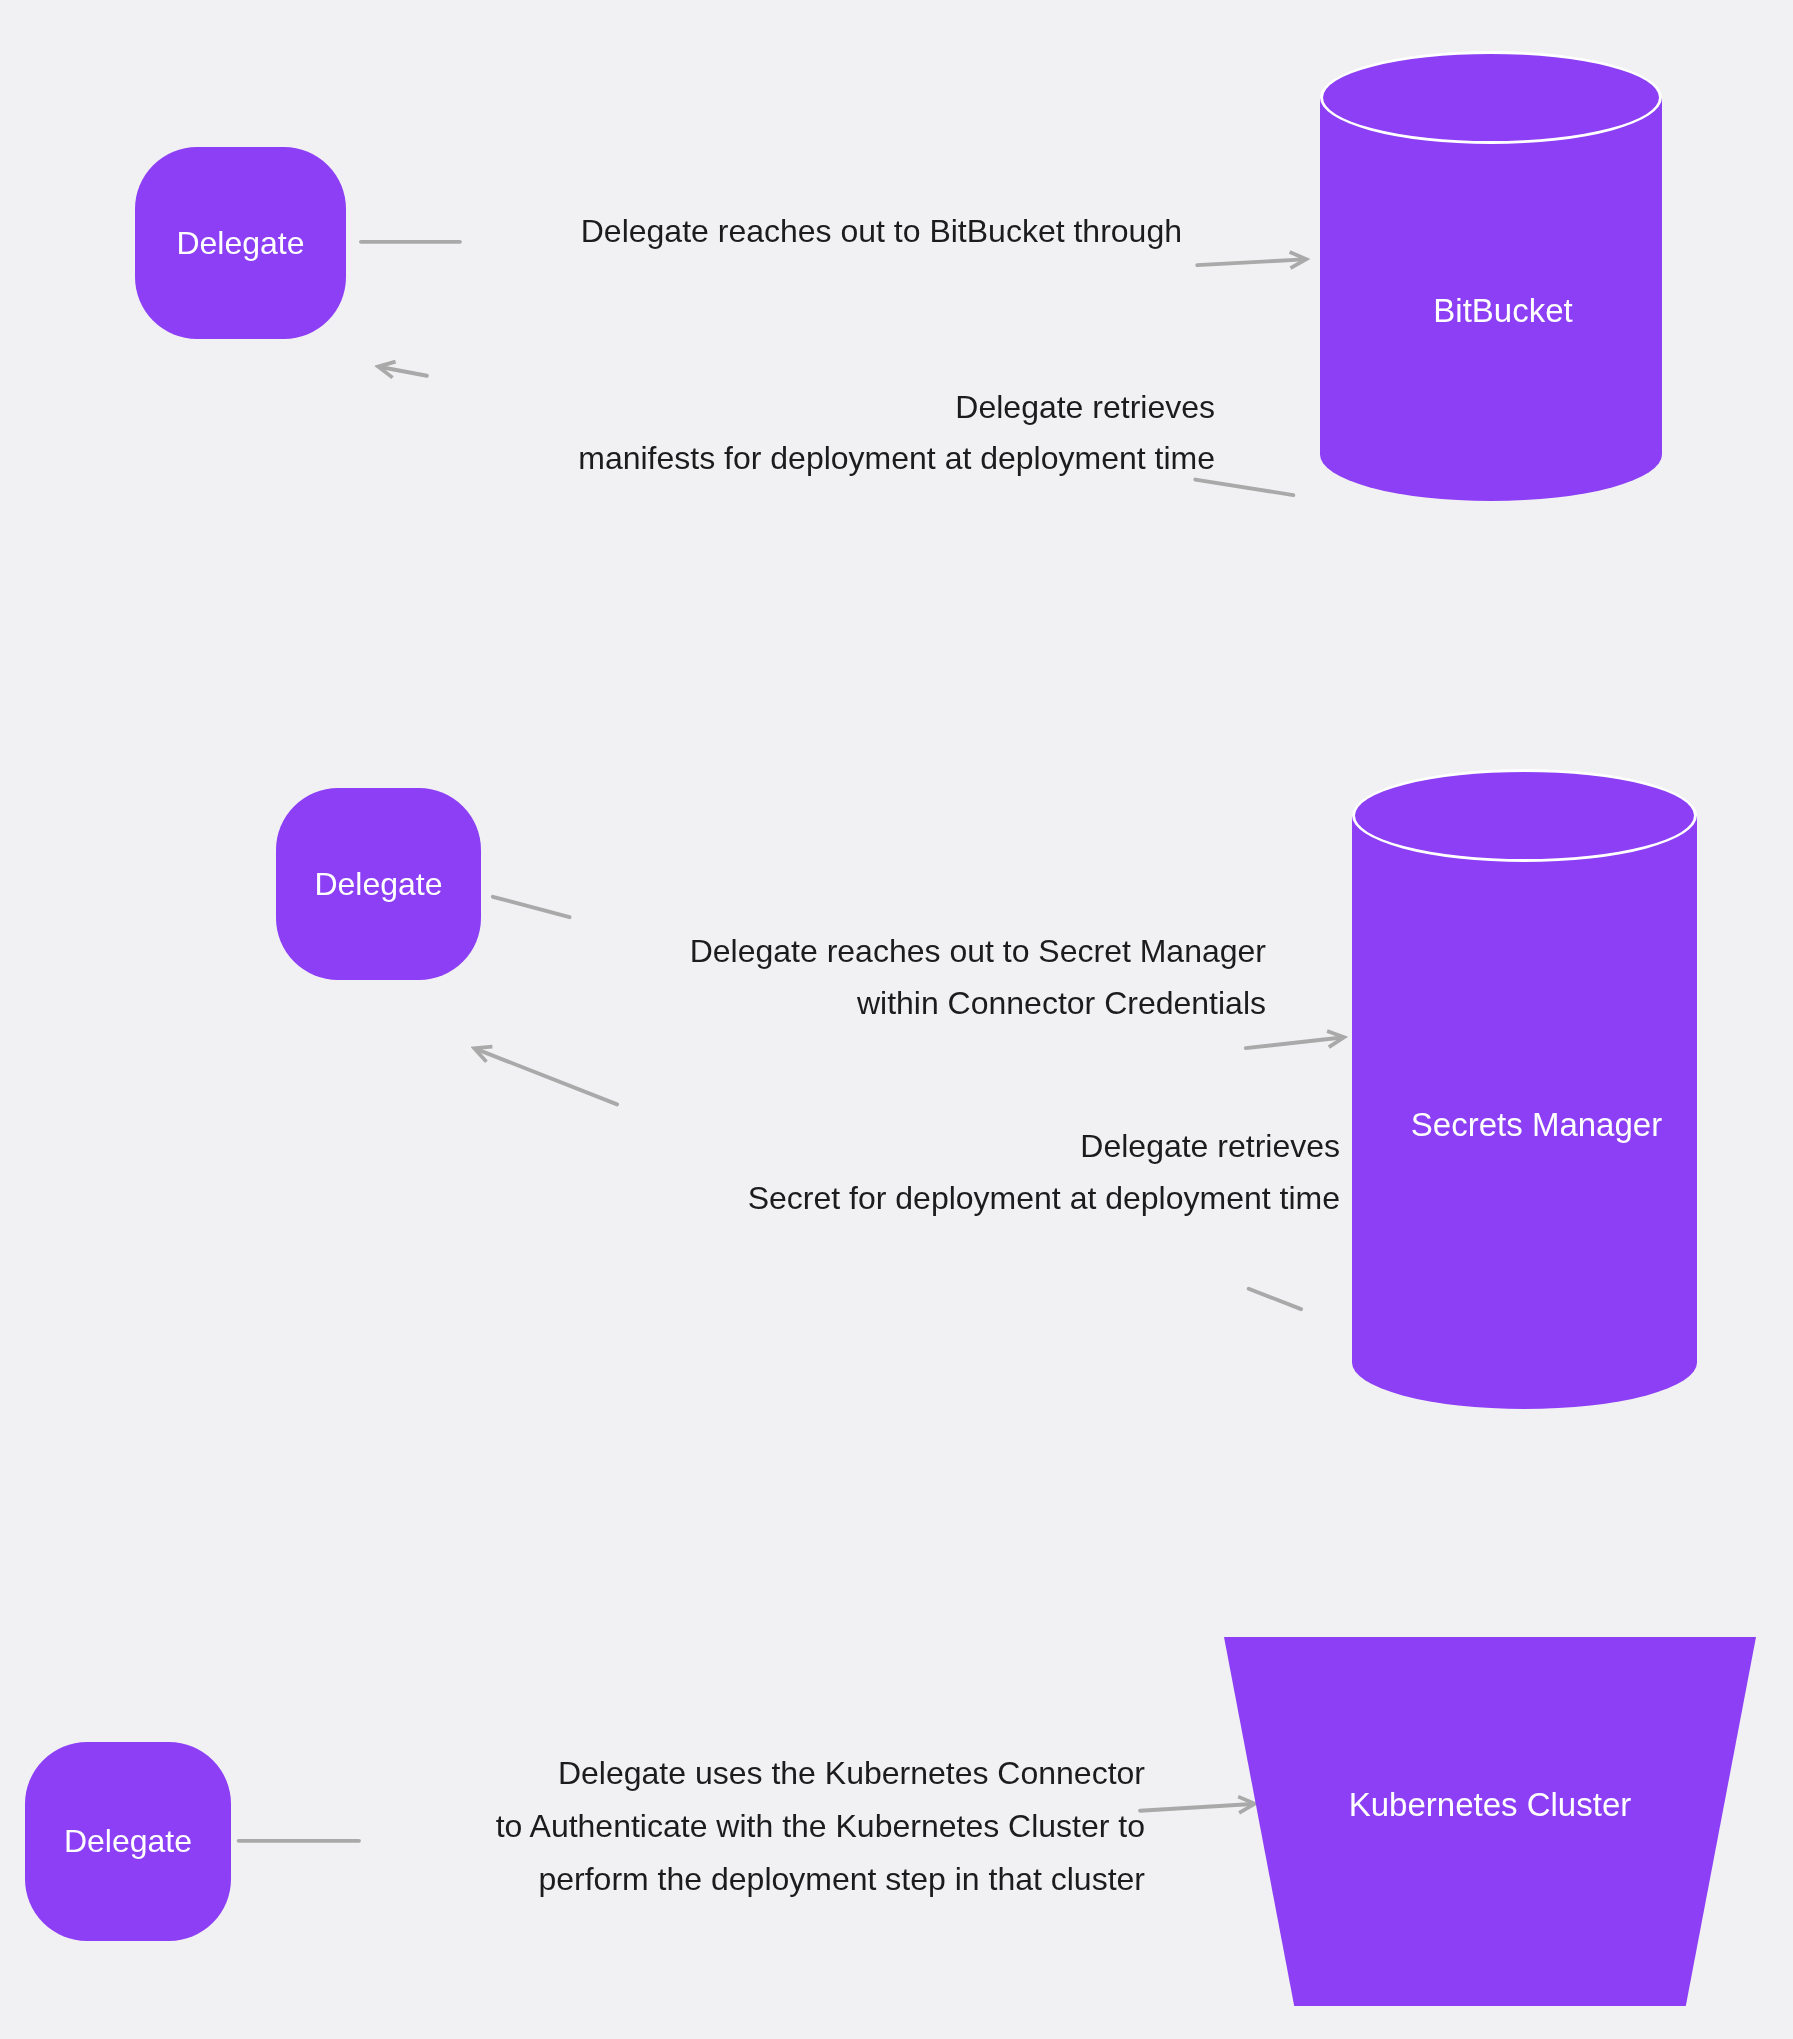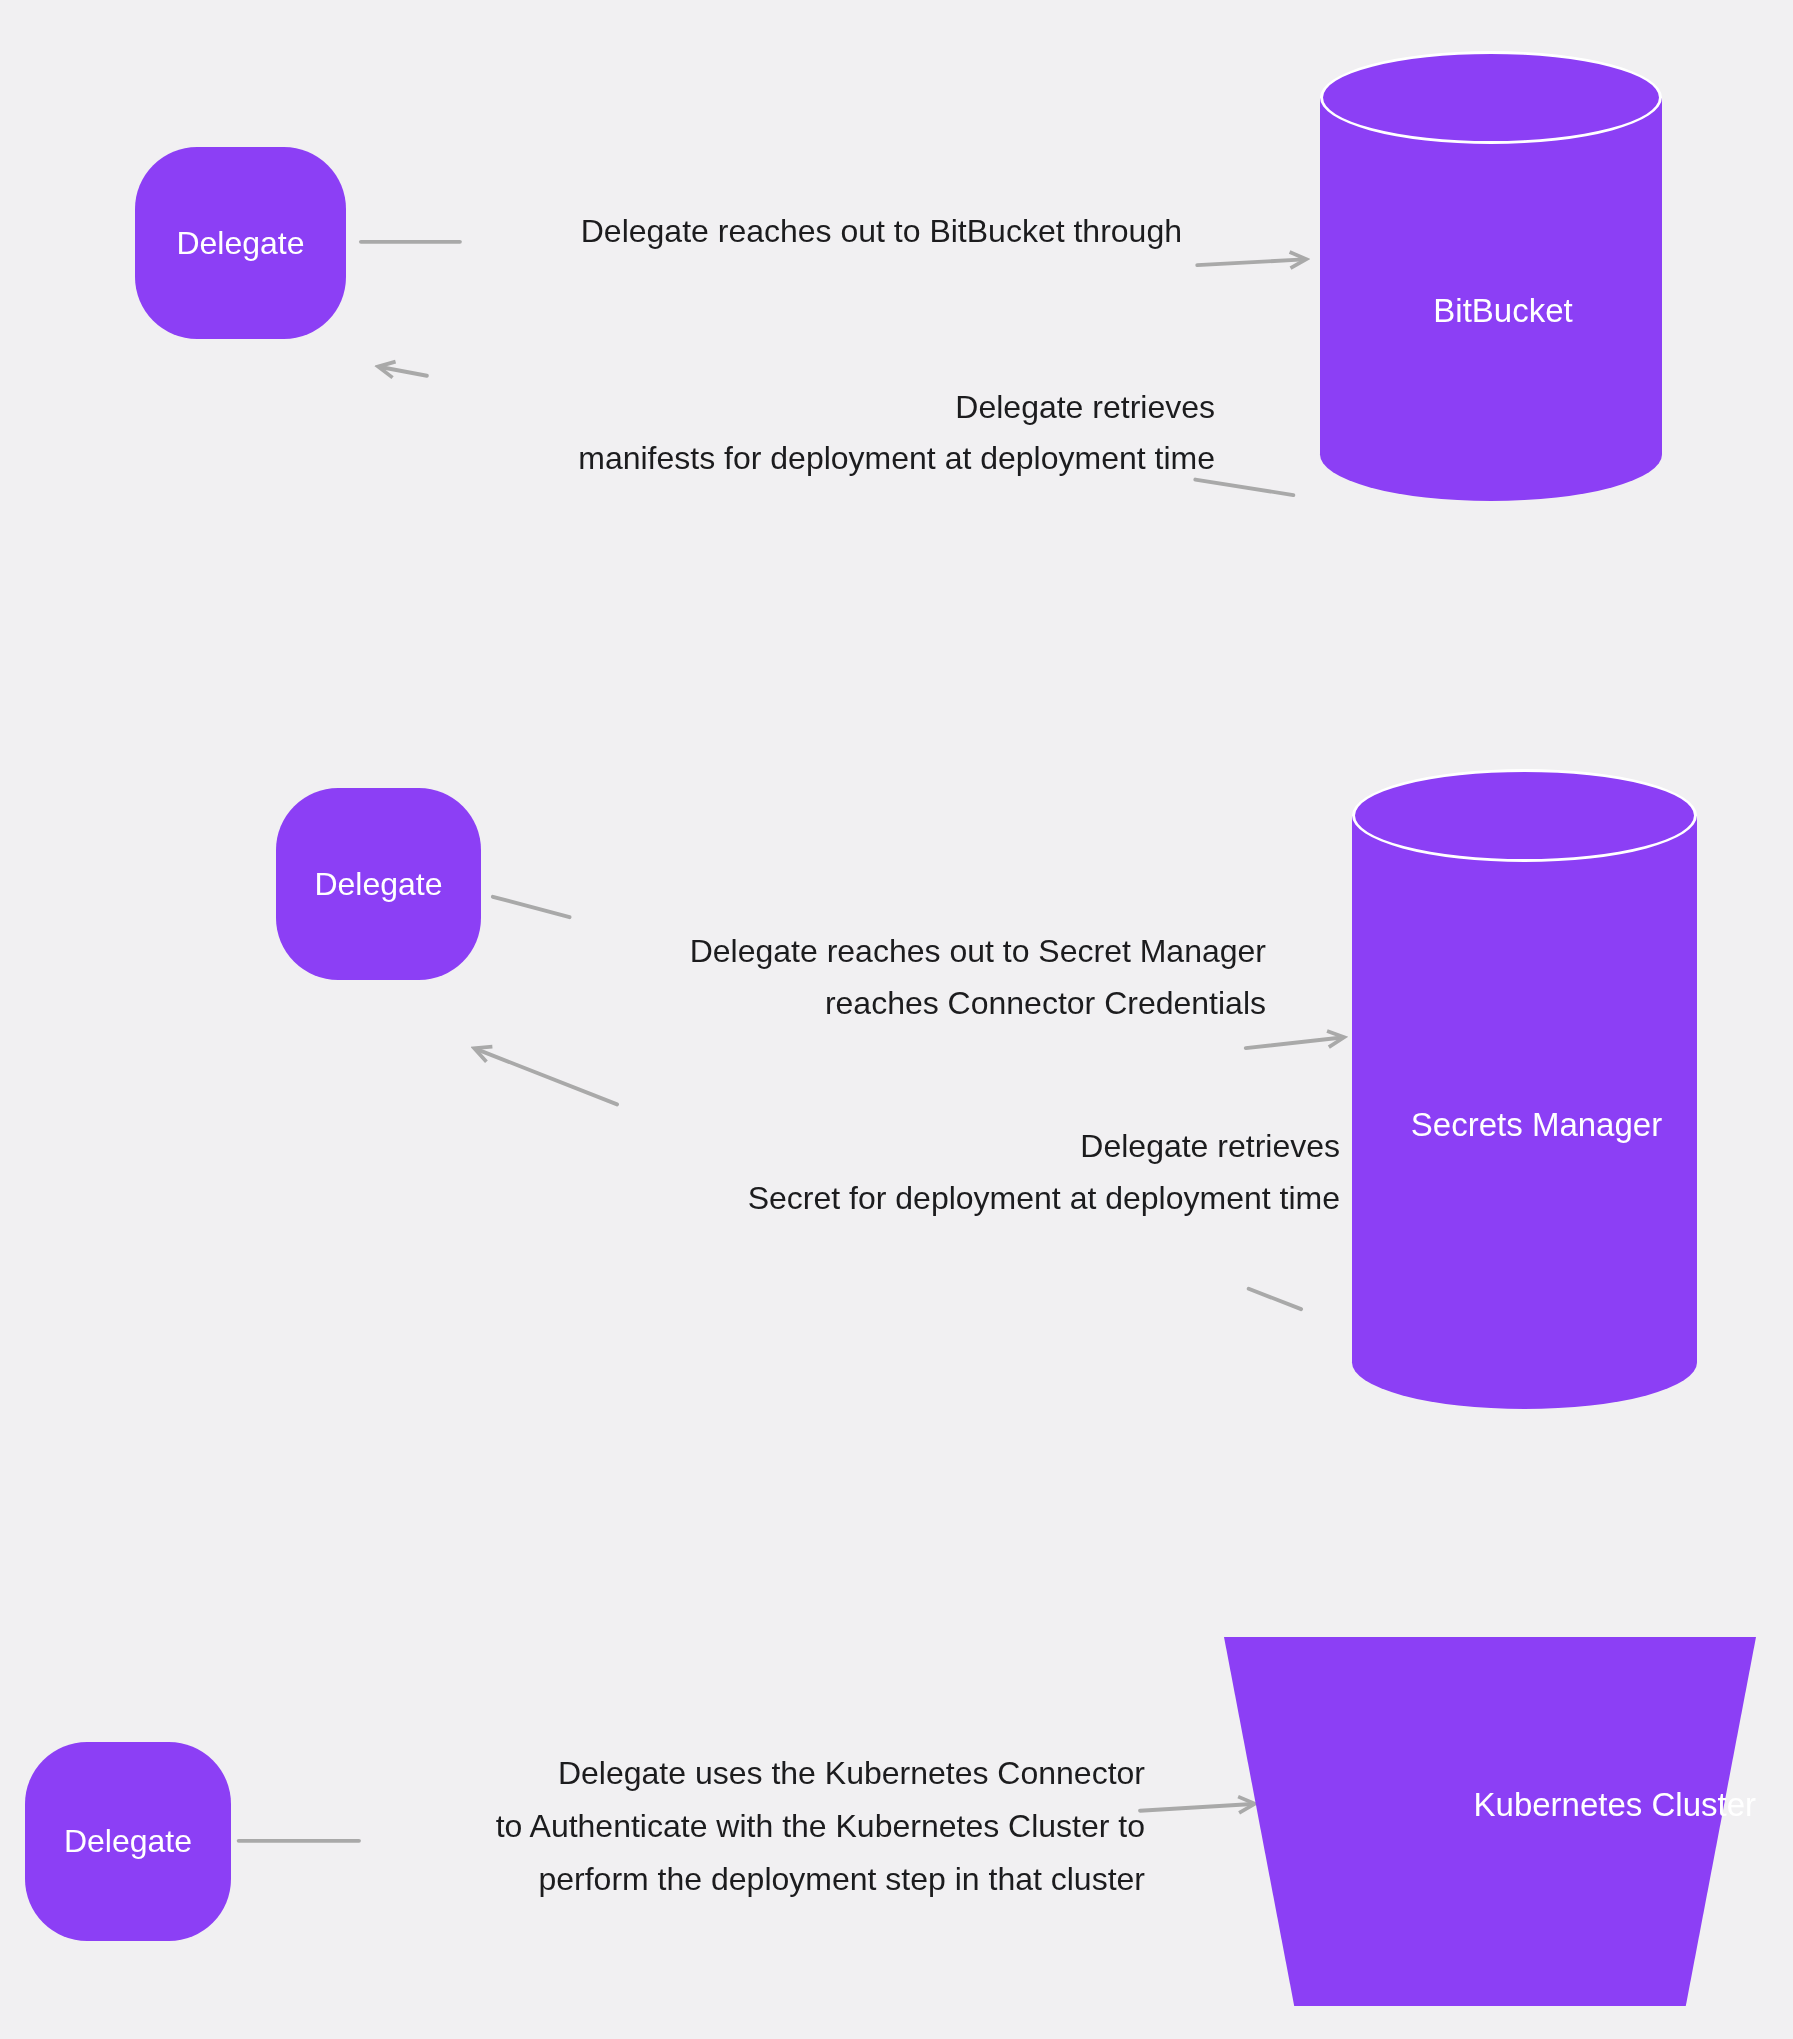--- a/index.html
+++ b/index.html
@@ -90,21 +90,21 @@
     margin-left: 24px;
   }
   .trapezoid {
     position: absolute;
     background: var(--purple, #8c3ff5);
     clip-path: polygon(0 0, 100% 0, 86.8% 100%, 13.2% 100%);
   }
   .trap-label {
     position: absolute;
     left: 0; right: 8px;
-    text-align: right;
+    text-align: center;
     color: var(--label, #ffffff);
     font-size: 33px;
     font-weight: 500;
   }
 </style>
 </head>
 <body>
 
 <div id="canvas">
 
@@ -148,21 +148,21 @@
     <span class="ln">Delegate retrieves</span>
     <span class="ln">manifests for deployment at deployment time</span>
   </div>
 
   <div class="delegate" style="left:276px; top:788px; width:205px; height:192px;">
     <span>Delegate</span>
   </div>
 
   <div class="caption" style="left:567px; top:925px; width:699px; line-height:52px;">
     <span class="ln">Delegate reaches out to Secret Manager</span>
-    <span class="ln">reaches Connector Credentials</span>
+    <span class="ln">within Connector Credentials</span>
   </div>
 
   <div class="cylinder" style="left:1352px; top:769px; width:345px; height:640px;">
     <div class="cyl-bottom"></div>
     <div class="cyl-side"></div>
     <div class="cyl-top"></div>
     <span class="cyl-label" style="top:337px;">Secrets Manager</span>
   </div>
 
   <div class="caption" style="left:525px; top:1120px; width:815px; line-height:52px;">

